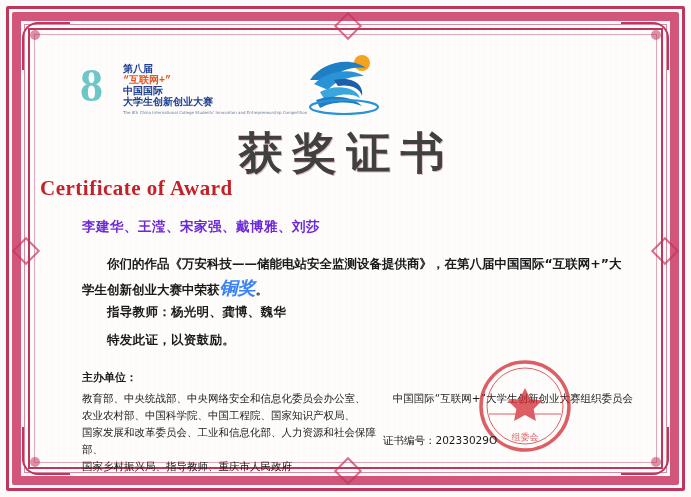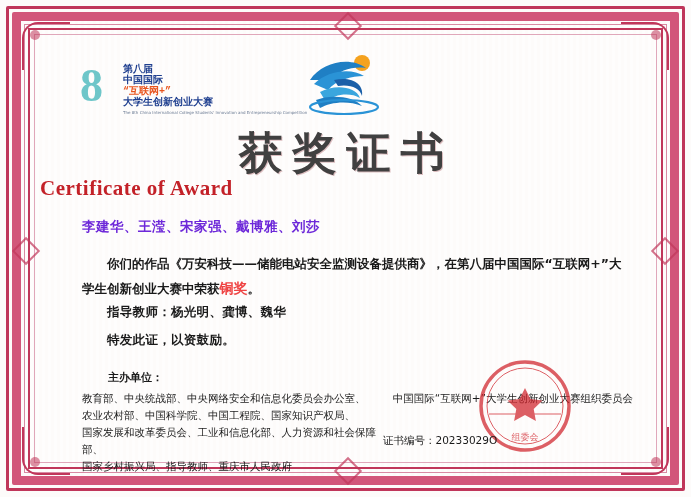--- a/index.html
+++ b/index.html
@@ -204,22 +204,23 @@
     right: 24px;
     top: 212px;
     font-family: "DejaVu Sans", sans-serif;
     font-size: 12.5px;
     font-weight: bold;
     color: #1a1a1a;
     line-height: 24px;
     text-indent: 25px;
   }
   .body-text .award {
-    color: #ef4444;
-    font-size: 14px;
+    color: #3b82f6;
+    font-size: 18px;
+    font-style: italic;
   }
 
   .advisors {
     position: absolute;
     left: 42px;
     top: 264px;
     font-family: "DejaVu Sans", sans-serif;
     font-size: 12.5px;
     font-weight: bold;
     color: #1a1a1a;
@@ -239,21 +240,20 @@
   }
 
   .organizers-label {
     position: absolute;
     left: 42px;
     top: 330px;
     font-family: "DejaVu Sans", sans-serif;
     font-size: 11px;
     font-weight: bold;
     color: #1a1a1a;
-    margin-left: 26px;
   }
   .organizers-list {
     position: absolute;
     left: 42px;
     top: 350px;
     width: 300px;
     font-family: "DejaVu Sans", sans-serif;
     font-size: 10.5px;
     color: #1a1a1a;
     line-height: 17px;
@@ -317,24 +317,24 @@
   <div class="side-orn right"></div>
 
   <div class="content">
 
     <div class="logo-block">
       <div class="logo-mark">
         <div class="g8">8</div>
       </div>
       <div class="logo-text">
         <div class="l1">第八届</div>
-        <div class="l1">中国国际</div>
         <div class="l1">
           <span class="hl">“互联网+”</span>
         </div>
+        <div class="l1">中国国际</div>
         <div class="l1">大学生创新创业大赛</div>
         <div class="l2">The 8th China International College Students' Innovation and Entrepreneurship Competition</div>
       </div>
     </div>
 
     <div class="emblem">
       <svg width="84" height="66" viewBox="0 0 84 66" xmlns="http://www.w3.org/2000/svg">
         <circle cx="58" cy="13" r="8" fill="#f5a21e"></circle>
         <path d="M6 30 C18 12, 46 6, 62 18 C50 16, 34 20, 28 30 Z" fill="#1f7fc4"></path>
         <path d="M10 34 C24 20, 48 18, 60 26 C48 26, 32 30, 24 40 Z" fill="#2a93d6"></path>

